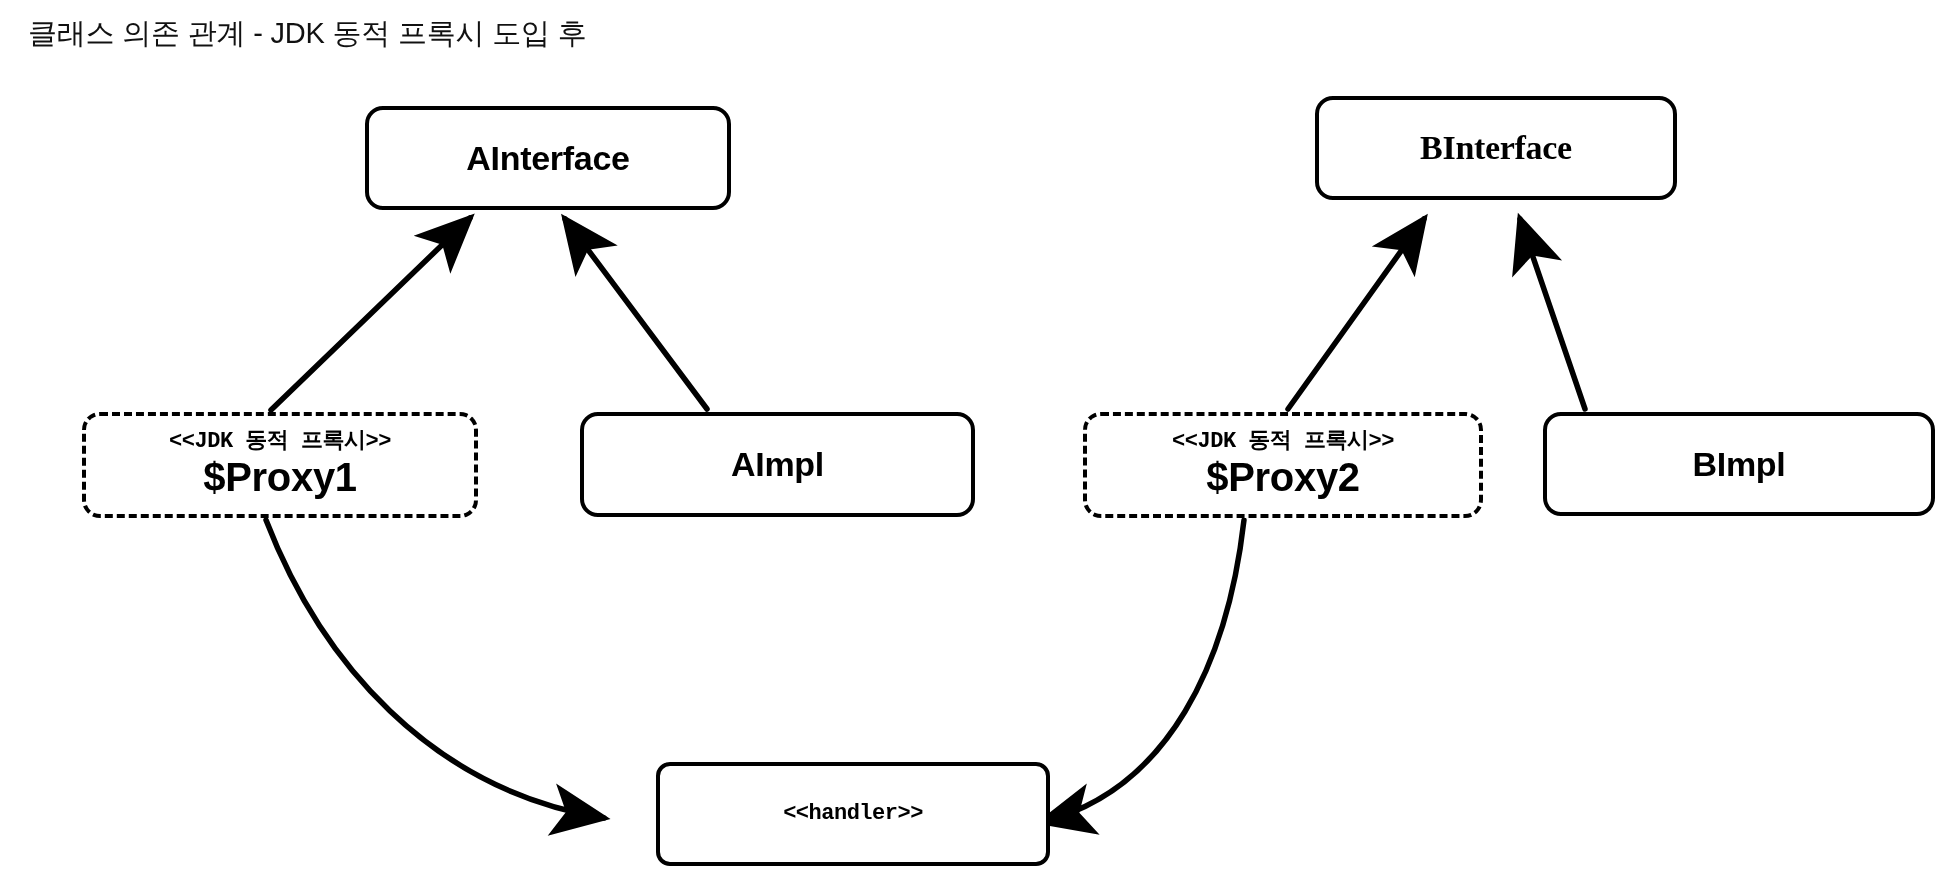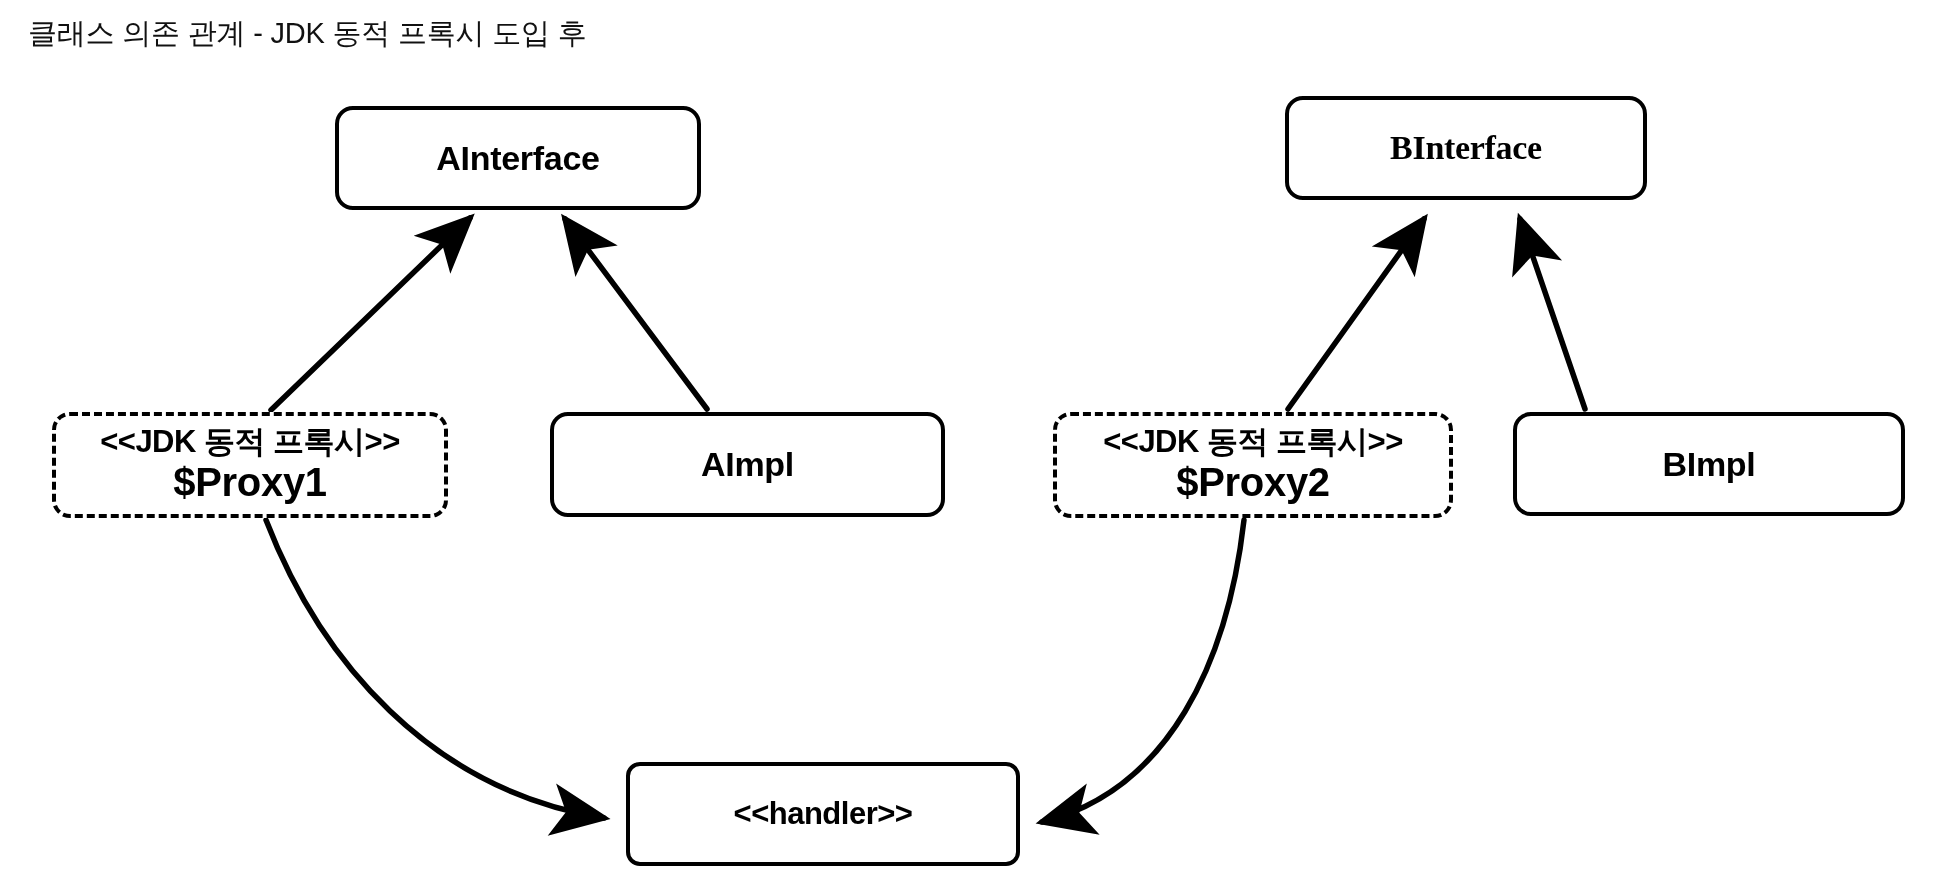--- a/index.html
+++ b/index.html
@@ -38,35 +38,37 @@
   .node {
     position: absolute;
     box-sizing: border-box;
     display: flex;
     flex-direction: column;
     align-items: center;
     justify-content: center;
     background: #ffffff;
     text-align: center;
     line-height: 1.12;
+    margin-left: 30px;
   }
   .node.solid {
     border: 4px solid #000000;
     border-radius: 18px;
   }
   .node.dashed {
     border: 4px dashed #000000;
     border-radius: 18px;
   }
 
   .node-stereotype {
-    font-size: 31px;
+    font-size: 22px;
     font-weight: 700;
     letter-spacing: -0.5px;
     white-space: nowrap;
+    font-family: Liberation Mono, monospace;
   }
   .node-name {
     font-size: 40px;
     font-weight: 700;
     letter-spacing: -0.3px;
     white-space: nowrap;
   }
   .node-name.single {
     font-size: 34px;
   }

